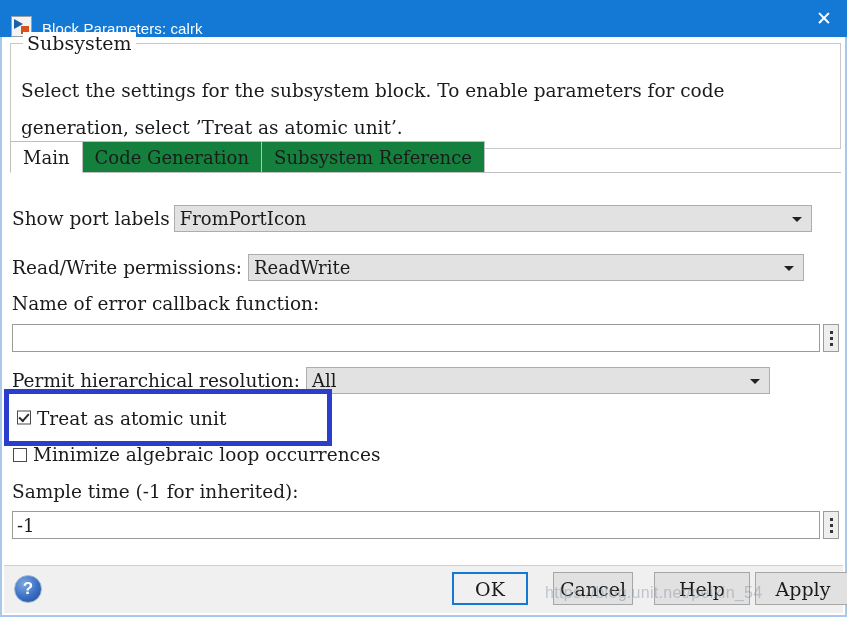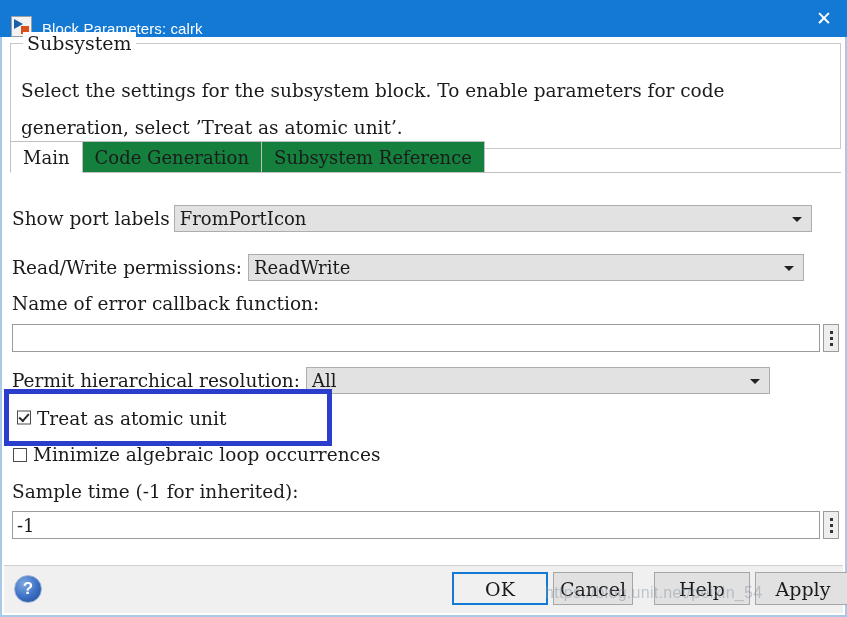--- a/index.html
+++ b/index.html
@@ -438,21 +438,21 @@
 
     <div class="annot">
       <div class="annot-inner">
         <span class="chk checked"></span>
         <span class="chk-label">Treat as atomic unit</span>
       </div>
     </div>
 
     <div class="bottombar">
       <div class="help-icon">?</div>
-      <div class="btn primary" style="left:448px; width:96px;">OK</div>
+      <div class="btn primary" style="left:448px; width:76px;">OK</div>
       <div class="btn" style="left:549px; width:80px;">Cancel</div>
       <div class="btn" style="left:650px; width:96px;">Help</div>
       <div class="btn" style="left:751px; width:96px;">Apply</div>
     </div>
 
   </div>
 
   <div class="watermark">https://blog.unit.net/peixin_54</div>
 
 </div>

